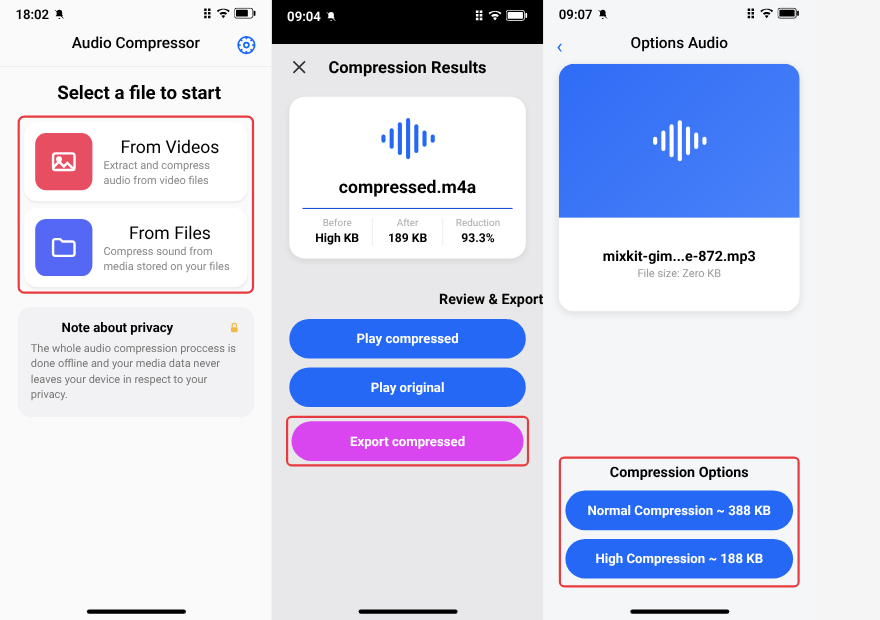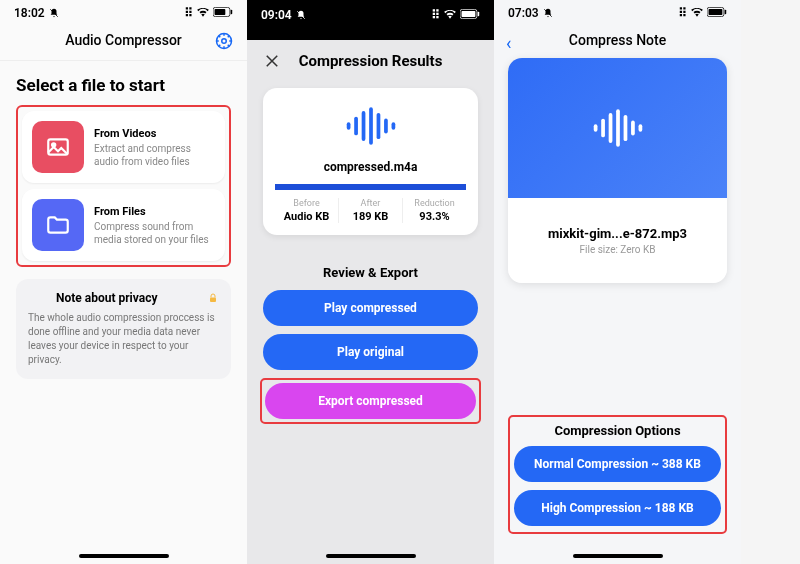--- a/index.html
+++ b/index.html
@@ -12,50 +12,50 @@
 
 .statusbar { display: flex; justify-content: space-between; align-items: center; padding: 6px 14px 2px; font-size: 12px; font-weight: 600; }
 .statusbar .left { display: flex; align-items: center; gap: 4px; }
 .statusbar .right { display: flex; align-items: center; gap: 3px; }
 .bell-icon { width: 10px; height: 10px; }
 
 
 .s1-header { display: flex; align-items: center; justify-content: center; padding: 10px 12px 12px; position: relative; border-bottom: 1px solid #eee; }
 .s1-header-title { font-size: 14px; font-weight: 500; }
 .s1-gear { position: absolute; right: 14px; top: 10px; width: 18px; height: 18px; color: #1768f5; }
-.s1-heading { font-size: 17px; font-weight: 700; padding: 14px 16px 10px; }
+.s1-heading { font-size: 17px; font-weight: 700; padding: 14px 16px 10px; margin-left: 36px; }
 .s1-options { margin: 0 16px; border: 2px solid #e83b3f; border-radius: 6px; padding: 4px; }
 .opt-card { display: flex; align-items: center; background: #fff; border-radius: 12px; padding: 10px; margin-bottom: 6px; box-shadow: 0 1px 2px rgba(0,0,0,0.06); }
 .opt-card:last-child { margin-bottom: 0; }
 .opt-icon { width: 52px; height: 52px; border-radius: 10px; display: flex; align-items: center; justify-content: center; margin-right: 10px; flex-shrink: 0; }
 .opt-icon.red { background: #e84e62; }
 .opt-icon.blue { background: #5568f5; }
-.opt-title { font-size: 11px; font-weight: 700; margin-bottom: 2px; }
+.opt-title { font-size: 16px; font-weight: 400; margin-bottom: 2px; text-align: center; }
 .opt-sub { font-size: 10px; color: #888; line-height: 1.3; }
 .privacy-card { margin: 12px 16px; background: #f2f2f4; border-radius: 12px; padding: 12px; }
 .privacy-title-row { display: flex; justify-content: space-between; align-items: center; margin-bottom: 6px; }
 .privacy-title { font-size: 12px; font-weight: 700; margin-left: 28px; }
 .lock-icon { width: 12px; height: 12px; }
 .privacy-text { font-size: 10px; color: #777; line-height: 1.4; }
 .home-indicator { position: absolute; bottom: 6px; left: 50%; transform: translateX(-50%); width: 90px; height: 4px; background: #000; border-radius: 3px; }
 
 
 .statusbar-dark { background: #000; color: #fff; padding: 8px 14px 18px; }
 .s2-header { display: flex; align-items: center; padding: 12px 16px 8px; }
 .s2-close { width: 18px; height: 18px; color: #333; }
 .s2-title { flex: 1; text-align: center; font-size: 15px; font-weight: 700; margin-left: -18px; }
 .result-card { margin: 10px 16px; background: #fff; border-radius: 14px; padding: 18px 12px 12px; text-align: center; box-shadow: 0 2px 6px rgba(0,0,0,0.08); }
 .wave-icon { width: 56px; height: 40px; margin: 0 auto 10px; }
-.result-filename { font-size: 12px; font-weight: 700; margin-bottom: 10px; }
-.stats-row { display: flex; justify-content: space-around; border-top: 6px solid #1d4ed8; padding-top: 8px; }
+.result-filename { font-size: 16px; font-weight: 700; margin-bottom: 10px; }
+.stats-row { display: flex; justify-content: space-around; border-top: 1px solid #1d4ed8; padding-top: 8px; }
 .stat { flex: 1; padding: 0 4px; }
 .stat + .stat { border-left: 1px solid #eee; }
 .stat-label { font-size: 9px; color: #aaa; margin-bottom: 2px; }
 .stat-val { font-size: 11px; font-weight: 700; }
-.s2-review-title { text-align: center; font-size: 13px; font-weight: 700; margin: 30px 0 10px; }
+.s2-review-title { text-align: right; font-size: 13px; font-weight: 700; margin: 30px 0 10px; }
 .s2-buttons { padding: 0 16px; }
 .pill-btn { display: block; width: 100%; background: #2468f5; color: #fff; border: none; border-radius: 22px; padding: 11px; font-size: 12px; font-weight: 700; margin-bottom: 8px; text-align: center; }
 .pill-btn.dark { background: #d946ef; }
 .export-hl { border: 2px solid #e83b3f; border-radius: 5px; padding: 3px; margin: 0 -3px; }
 
 
 .s3-header { display: flex; align-items: center; justify-content: center; padding: 10px 12px 10px; position: relative; }
 .s3-back { position: absolute; left: 12px; top: 10px; color: #1768f5; font-size: 18px; }
 .s3-title { font-size: 14px; font-weight: 500; }
 .s3-hero { margin: 0 14px; border-radius: 14px; overflow: hidden; box-shadow: 0 2px 8px rgba(0,0,0,0.1); }
@@ -182,21 +182,21 @@
       <rect x="20" y="4" width="4" height="32" rx="2" fill="#2468f5"></rect>
       <rect x="28" y="0" width="4" height="40" rx="2" fill="#2468f5"></rect>
       <rect x="36" y="6" width="4" height="28" rx="2" fill="#2468f5"></rect>
       <rect x="44" y="12" width="4" height="16" rx="2" fill="#2468f5"></rect>
       <rect x="52" y="16" width="4" height="8" rx="2" fill="#2468f5"></rect>
     </svg>
     <div class="result-filename">compressed.m4a</div>
     <div class="stats-row">
       <div class="stat">
         <div class="stat-label">Before</div>
-        <div class="stat-val">Audio KB</div>
+        <div class="stat-val">High KB</div>
       </div>
       <div class="stat">
         <div class="stat-label">After</div>
         <div class="stat-val">189 KB</div>
       </div>
       <div class="stat">
         <div class="stat-label">Reduction</div>
         <div class="stat-val">93.3%</div>
       </div>
     </div>
@@ -208,21 +208,21 @@
     <div class="export-hl">
       <button class="pill-btn dark" style="margin-bottom:0">Export compressed</button>
     </div>
   </div>
   <div class="home-indicator"></div>
 </div>
 
 <div class="screen screen3">
   <div class="statusbar">
     <div class="left">
-      <span>07:03</span>
+      <span>09:07</span>
       <svg class="bell-icon" viewBox="0 0 24 24">
           <path fill="currentColor" d="M12 2a6 6 0 00-6 6v5l-2 3h16l-2-3V8a6 6 0 00-6-6zm0 20a2 2 0 002-2h-4a2 2 0 002 2z"></path>
           <line x1="3" y1="3" x2="21" y2="21" stroke="currentColor" stroke-width="2"></line>
         </svg>
     </div>
     <div class="right">
       <span>⠿</span>
       <span>
         <svg width="14" height="10" viewBox="0 0 24 16">
             <path fill="currentColor" d="M12 16l-3-4c1.7-1.3 4.3-1.3 6 0l-3 4zm-6-8c3.3-2.7 8.7-2.7 12 0l-2 2.5c-2.2-1.8-5.8-1.8-8 0L6 8zm-4-4c5.5-4 14.5-4 20 0l-2 2.5C15.6.9 8.4.9 4 6.5L2 4z"></path>
@@ -232,21 +232,21 @@
         <svg width="20" height="10" viewBox="0 0 26 12">
             <rect x="0" y="0" width="22" height="12" rx="3" fill="none" stroke="currentColor" stroke-width="1"></rect>
             <rect x="2" y="2" width="18" height="8" rx="1" fill="currentColor"></rect>
             <rect x="23" y="3" width="2" height="6" rx="1" fill="currentColor"></rect>
           </svg>
       </span>
     </div>
   </div>
   <div class="s3-header">
     <span class="s3-back">‹</span>
-    <span class="s3-title">Compress Note</span>
+    <span class="s3-title">Options Audio</span>
   </div>
   <div class="s3-hero">
     <div class="s3-hero-top">
       <svg class="s3-hero-wave" viewBox="0 0 60 40">
         <rect x="4" y="16" width="4" height="8" rx="2" fill="#fff"></rect>
         <rect x="12" y="10" width="4" height="20" rx="2" fill="#fff"></rect>
         <rect x="20" y="4" width="4" height="32" rx="2" fill="#fff"></rect>
         <rect x="28" y="0" width="4" height="40" rx="2" fill="#fff"></rect>
         <rect x="36" y="6" width="4" height="28" rx="2" fill="#fff"></rect>
         <rect x="44" y="12" width="4" height="16" rx="2" fill="#fff"></rect>

